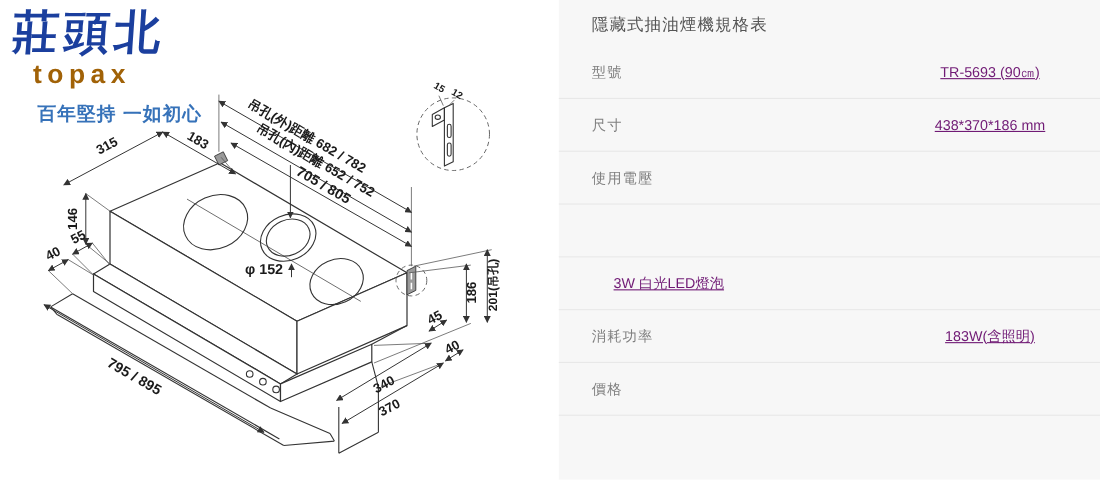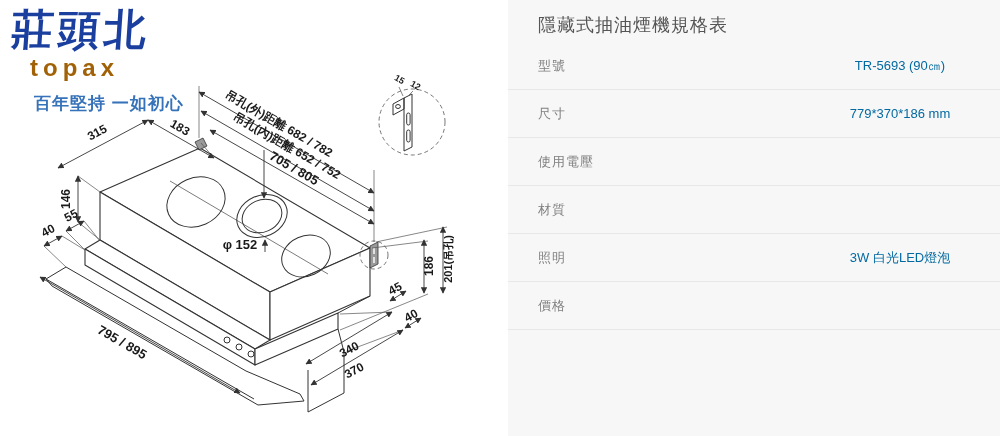--- a/index.html
+++ b/index.html
@@ -41,29 +41,29 @@
   .slot{stroke:#fff;stroke-width:1.4;}
   .dash{fill:none;stroke:#666;stroke-width:0.9;stroke-dasharray:4,3;}
   .dot{fill:#fff;stroke:#333;stroke-width:1;}
   
   .right-panel{
     position:absolute;left:508px;top:0;width:492px;height:436px;
     background:#f7f7f7;
   }
   .spec-title{
     height:42px;box-sizing:border-box;padding:13px 14px 0 30px;
-    font-size:18px;color:#555555;letter-spacing:1px;
+    font-size:15px;color:#555555;letter-spacing:1px;
   }
   .spec-row{
     height:48px;box-sizing:border-box;
     display:flex;align-items:center;
     border-bottom:1px solid #e8e8e8;
   }
   .spec-label{flex:1;padding-left:30px;font-size:13px;color:#808080;letter-spacing:1px;}
-  .spec-value{width:200px;text-align:center;font-size:13px;color:#0369a1;}
+  .spec-value{width:200px;text-align:center;font-size:13px;color:#701a75;text-decoration:underline;}
 </style>
 </head>
 <body>
 
 <div class="left-panel">
   <div class="logo-main">莊頭北</div>
   <div class="logo-sub">topax</div>
   <div class="logo-slogan">百年堅持 一如初心</div>
 
   <svg class="drawing" width="508" height="436" viewBox="0 0 508 436">
@@ -182,28 +182,30 @@
 
 <div class="right-panel">
   <div class="spec-title">隱藏式抽油煙機規格表</div>
 
   <div class="spec-row">
     <div class="spec-label">型號</div>
     <div class="spec-value">TR-5693 (90㎝)</div>
   </div>
   <div class="spec-row">
     <div class="spec-label">尺寸</div>
-    <div class="spec-value">779*370*186 mm</div>
+    <div class="spec-value">438*370*186 mm</div>
   </div>
   <div class="spec-row">
     <div class="spec-label">使用電壓</div>
   </div>
   <div class="spec-row">
-    <div class="spec-label">材質</div>
-  </div>
-  <div class="spec-row">
-    <div class="spec-label">照明</div>
+  </div>
+  <div class="spec-row">
     <div class="spec-value">3W 白光LED燈泡</div>
   </div>
   <div class="spec-row">
+    <div class="spec-label">消耗功率</div>
+    <div class="spec-value">183W(含照明)</div>
+  </div>
+  <div class="spec-row">
     <div class="spec-label">價格</div>
   </div>
 </div>
 
 </body></html>

